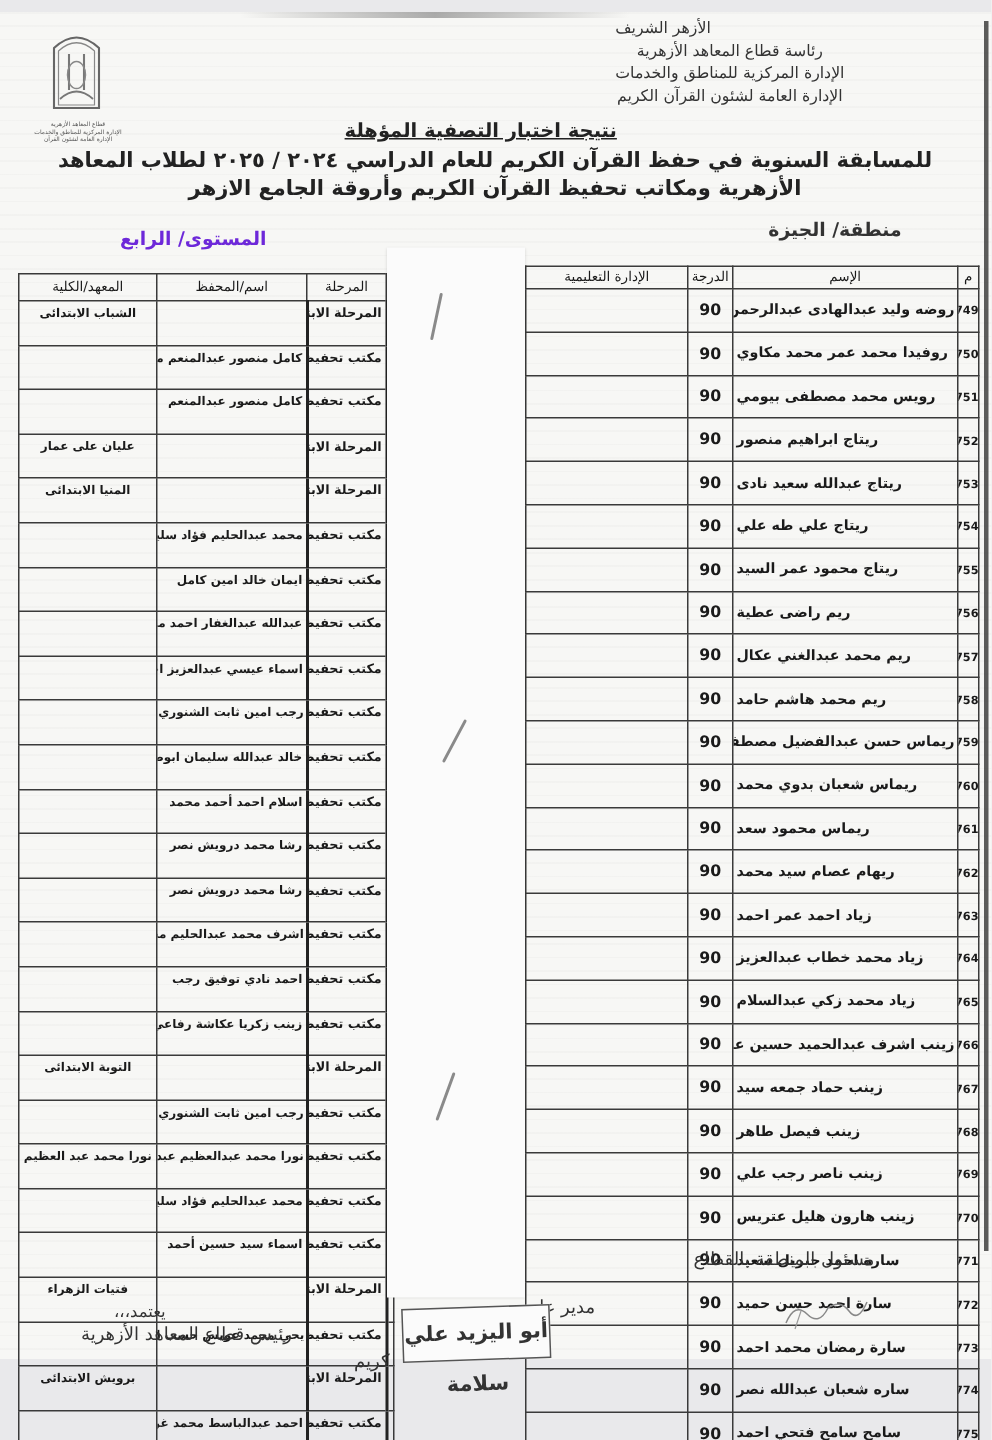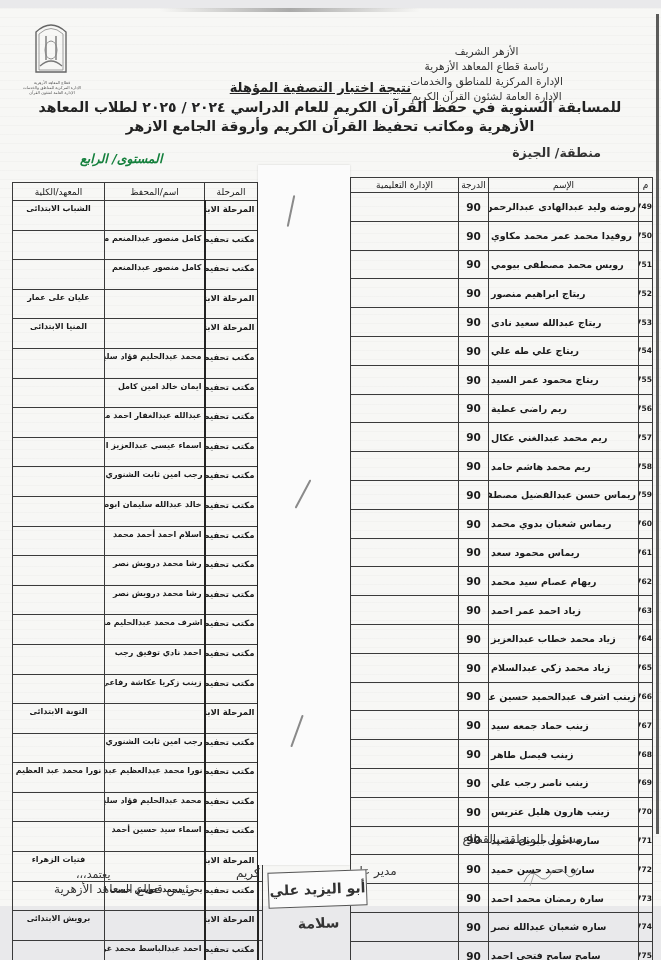--- a/index.html
+++ b/index.html
@@ -12,30 +12,30 @@
   .sheet {
     position:absolute; left:0; top:8px; width:661px; height:898px;
     background:#f7f7f5;
     background-image:repeating-linear-gradient(180deg, rgba(0,0,0,0.018) 0 1px, transparent 1px 9px);
   }
   .top-shadow { position:absolute; left:160px; top:8px; width:260px; height:4px; background:linear-gradient(90deg,transparent,#777,transparent); opacity:.6; }
   .right-edge { position:absolute; right:2px; top:14px; width:3px; height:820px; background:#333; opacity:.8; }
 
   .hdr-right { position:absolute; right:98px; top:12px; text-align:center; direction:rtl; font-size:10.5px; line-height:15px; color:#333; }
   .hdr-right div { white-space:nowrap; }
-  .hdr-right .l0 { text-align:center;margin-top:32px; }
+  .hdr-right .l0 { text-align:left; }
 
   .logo { position:absolute; left:28px; top:20px; width:46px; height:56px; }
   .logo-caption { position:absolute; left:20px; top:80px; width:64px; font-size:4px; line-height:5px; text-align:center; direction:rtl; color:#555; }
 
   .doc-title { position:absolute; left:0; width:641px; top:80px; text-align:center; direction:rtl; font-size:13px; font-weight:bold; text-decoration:underline; color:#222; }
   .doc-subtitle { position:absolute; left:30px; width:600px; top:98px; text-align:center; direction:rtl; font-size:14px; font-weight:bold; line-height:19px; color:#222; }
 
   .region { position:absolute; right:60px; top:145px; direction:rtl; font-size:12.5px; font-weight:bold; color:#333;margin-left:32px; }
-  .level { position:absolute; left:80px; top:151px; direction:rtl; font-size:12.5px; font-weight:bold; color:#15803d;font-style:italic; }
+  .level { position:absolute; left:80px; top:151px; direction:rtl; font-size:12.5px; font-weight:bold; color:#6d28d9; }
 
   table { border-collapse:collapse; direction:rtl; position:absolute; table-layout:fixed; }
   td, th { border:1px solid #3a3a3a; padding:0 2px; overflow:hidden; white-space:nowrap; font-weight:normal; }
 
   .t-right { left:350px; top:177px; width:302px; }
   .t-right th { height:14px; font-size:9px; text-align:center; }
   .t-right td { height:27.8px; font-size:9.5px; font-weight:bold; }
   .t-right td.num { font-size:7.5px; text-align:center; padding:0; }
   .t-right td.grade { text-align:center; font-size:10.5px; }
   .t-right td.name { text-align:left; }
@@ -456,16 +456,16 @@
 <div class="pen-mark" style="left:290px;top:195px;height:32px;transform:rotate(12deg);"></div>
 <div class="pen-mark" style="left:302px;top:478px;height:32px;transform:rotate(28deg);"></div>
 <div class="pen-mark" style="left:296px;top:714px;height:34px;transform:rotate(20deg);"></div>
 
 <div class="foot" style="right:78px;top:832px;">مسئول المنطقة بالقطاع</div>
 <svg class="signature" viewBox="0 0 60 30">
   <path d="M4 22 Q10 8 18 16 T32 12 Q40 6 46 14 T58 8" fill="none" stroke="#888" stroke-width="1"></path>
   <path d="M10 26 L14 14" stroke="#999" stroke-width="0.8"></path>
 </svg>
 <div class="foot" style="left:352px;top:864px;">مدير عام</div>
-<div class="foot" style="left:236px;top:866px;">كريم</div>
+<div class="foot" style="left:236px;top:900px;">كريم</div>
 <div class="foot" style="left:76px;top:868px;font-size:11px;">يعتمد،،،</div>
 <div class="foot" style="left:54px;top:882px;">رئيس قطاع المعاهد الأزهرية</div>
 <div class="stamp">أبو اليزيد علي سلامة</div>
 
 </body></html>

